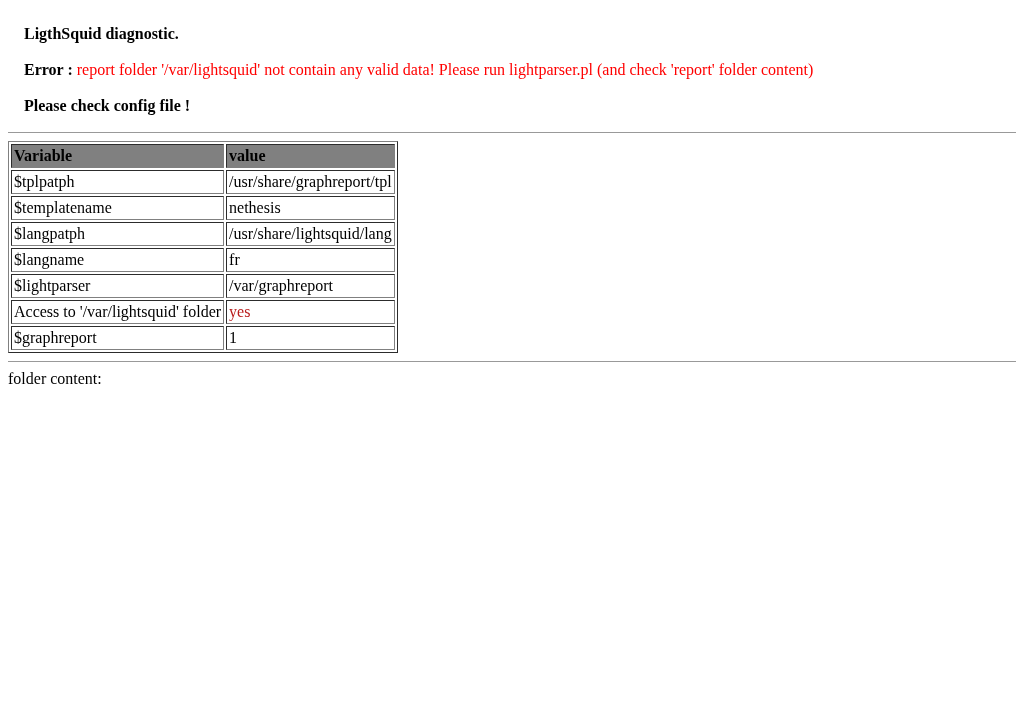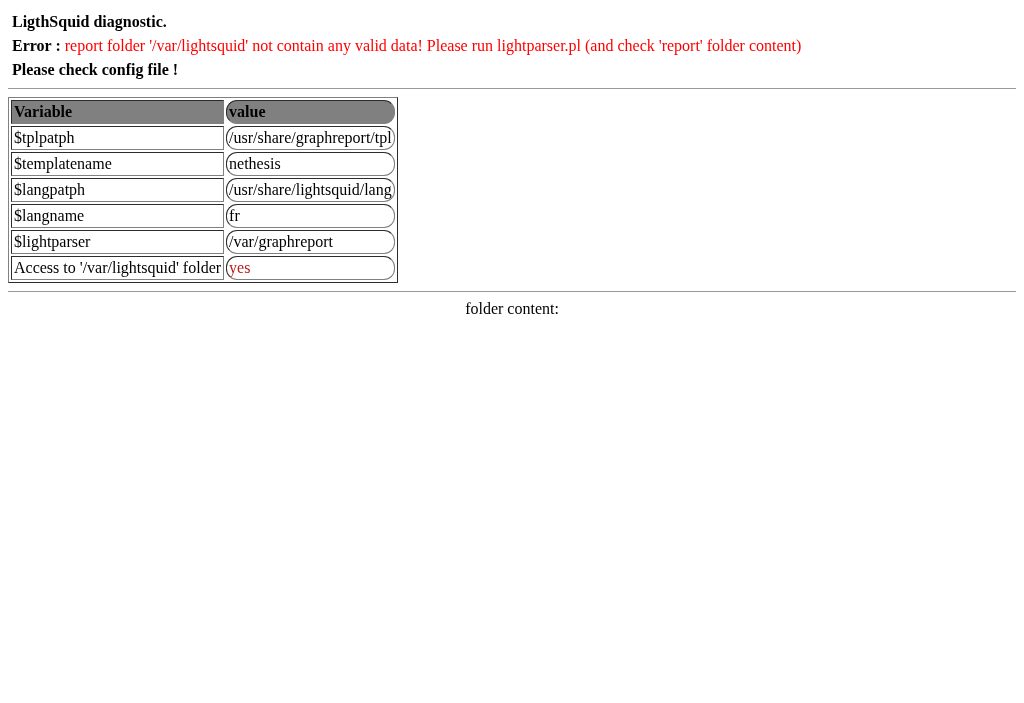--- a/index.html
+++ b/index.html
@@ -3,21 +3,21 @@
   <meta charset="utf-8">
   <style>
     body {
       font-family: "Times New Roman", Times, serif;
       font-size: 16px;
       margin: 8px;
       background: #fff;
       color: #000;
     }
     .header-line {
-      margin: 4px;
+      margin: 16px;
       padding: 0;
       line-height: 1.25;
     }
     .bold {
       font-weight: bold;
     }
     .error-msg {
       color: #ff0000;
     }
     hr {
@@ -44,28 +44,26 @@
       background: #808080;
       font-weight: bold;
       color: #000;
     }
     .col-var {
       min-width: 200px;
       margin-left: 48px;
     }
     .col-val {
       min-width: 150px;
-      border-radius: 11px;
     }
     .yes {
       color: #b91c1c;
     }
     .folder-content {
       margin-top: 2px;
-      text-align: center;
     }
   </style>
 </head>
 <body>
 
 <div class="header-line">
   <span class="bold">LigthSquid diagnostic.</span>
 </div>
 <div class="header-line">
   <span class="bold">Error : </span><span class="error-msg">report folder '/var/lightsquid' not contain any valid data! Please run lightparser.pl (and check 'report' folder content)</span>
@@ -101,18 +99,22 @@
         <td class="col-val ">fr</td>
       </tr>
       <tr>
         <td class="col-var">$lightparser</td>
         <td class="col-val ">/var/graphreport</td>
       </tr>
       <tr>
         <td class="col-var">Access to '/var/lightsquid' folder</td>
         <td class="col-val yes">yes</td>
       </tr>
+      <tr>
+        <td class="col-var">$graphreport</td>
+        <td class="col-val ">1</td>
+      </tr>
     </tbody>
 </table>
 
 <hr>
 
 <div class="folder-content">folder content:</div>
 
 </body></html>

